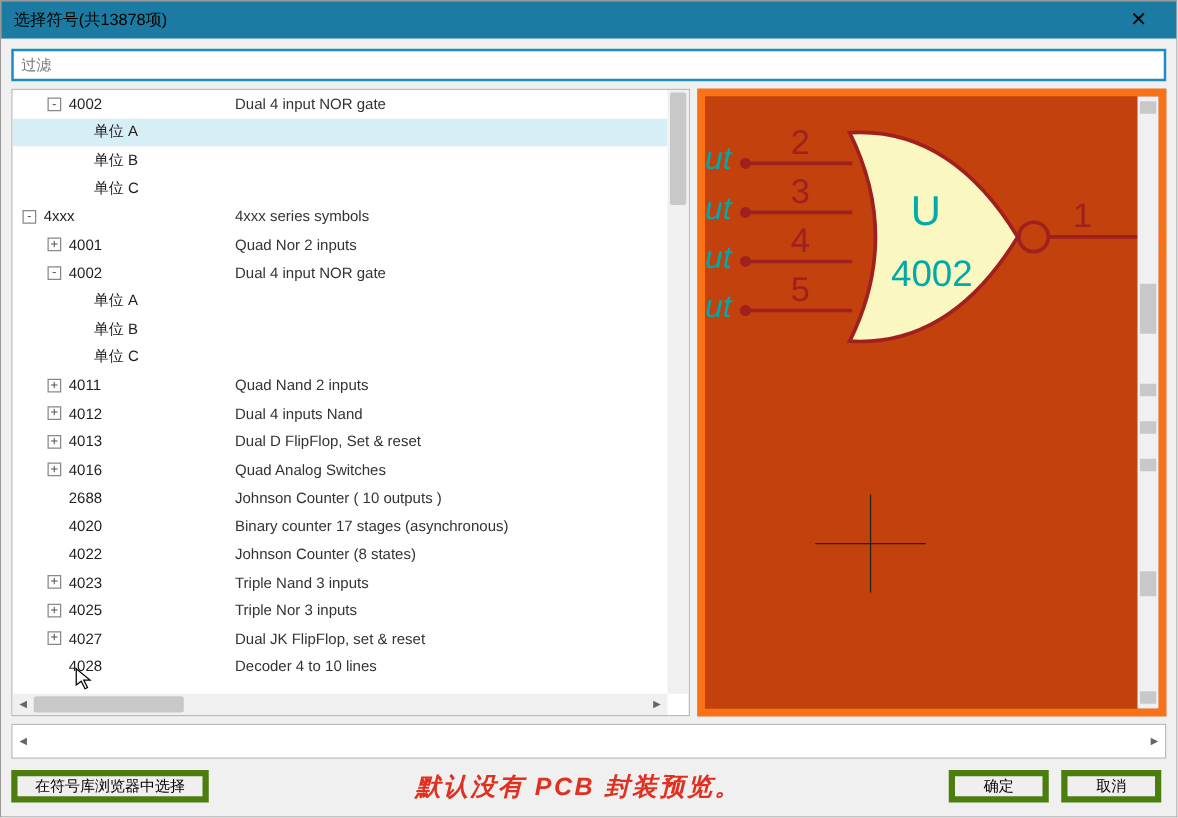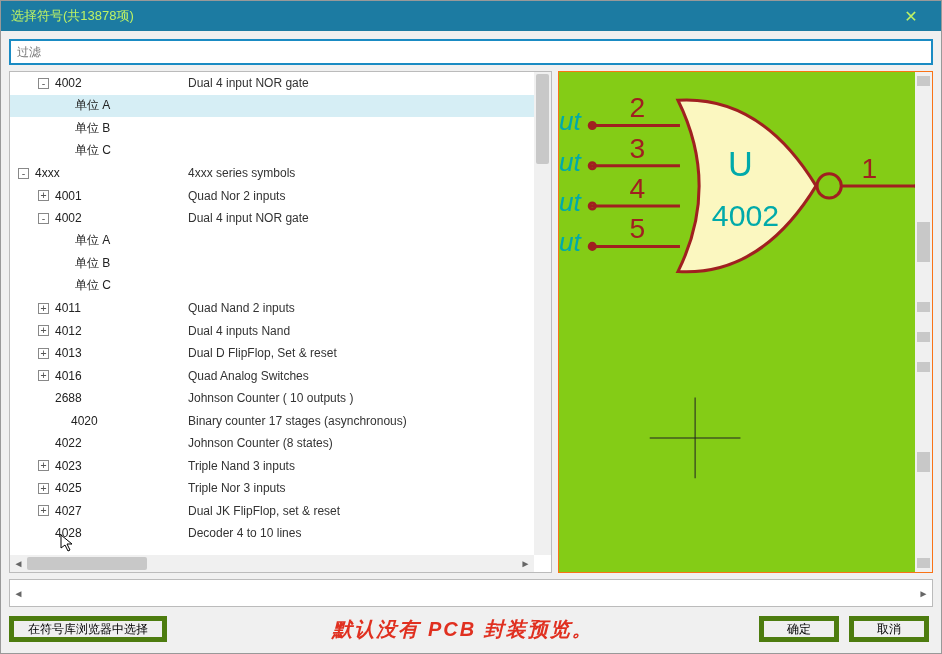--- a/index.html
+++ b/index.html
@@ -1,19 +1,19 @@
 <!DOCTYPE html>
 <html><head>
 <meta charset="utf-8">
 <style>
 * { box-sizing: border-box; margin: 0; padding: 0; font-family: "Microsoft YaHei", "Segoe UI", sans-serif; }
 body { width: 942px; height: 654px; background: #e8e8e8; overflow: hidden; }
 
 .window { width: 942px; height: 654px; display: flex; flex-direction: column; border: 1px solid #999; background: #fff; }
-.titlebar { height: 30px; background: #1c7ba2; color: #bef264; display: flex; align-items: center; padding: 0 10px; font-size: 13px; }
+.titlebar { height: 30px; background: #1c7ba2; color: #000000; display: flex; align-items: center; padding: 0 10px; font-size: 13px; }
 .titlebar .title { flex: 1; }
 .titlebar .close { width: 40px; text-align: center; font-size: 16px; cursor: pointer; }
 
 .content { flex: 1; display: flex; flex-direction: column; padding: 8px; background: #f0f0f0; gap: 6px; }
 
 .filter-row { }
 .filter-input { width: 100%; height: 26px; border: 2px solid #1a8bc3; padding: 0 6px; font-size: 12px; color: #888; }
 
 .main-row { flex: 1; display: flex; gap: 6px; min-height: 0; }
 
@@ -32,21 +32,21 @@
 
 .vscroll { position: absolute; right: 0; top: 0; width: 17px; bottom: 17px; background: #f0f0f0; }
 .vthumb { position: absolute; left: 2px; right: 2px; top: 2px; height: 90px; background: #c8c8c8; border-radius: 2px; }
 .hscroll { position: absolute; left: 0; right: 17px; bottom: 0; height: 17px; background: #f0f0f0; display:flex; align-items:center;}
 .harrow { width:17px; height:17px; text-align:center; line-height:17px; color:#666; font-size:10px;}
 .htrack { flex:1; position:relative; height:100%;}
 .hthumb { position:absolute; left:0; top:2px; bottom:2px; width:120px; background:#c8c8c8; border-radius:2px;}
 
 .cursor-icon { position:absolute; left:50px; bottom:20px; font-size:16px; color:#000; pointer-events:none;}
 
-.preview-panel { flex: 1; background: #84cc16; border: 1px solid #f97316; position: relative; overflow: hidden; }
+.preview-panel { flex: 1; background: #c2410c; border: 6px solid #f97316; position: relative; overflow: hidden; }
 .preview-panel svg { width: 100%; height: 100%; }
 
 .selected-bar { height: 28px; background: #fff; border: 1px solid #bbb; overflow:hidden; position:relative;}
 .selected-bar .hscroll2 { position:absolute; inset:auto 0 0 0; height:100%; display:flex; align-items:center;}
 
 .bottom-row { display: flex; align-items: center; gap: 8px; height: 32px; }
 .btn { height: 26px; padding: 0 14px; background: #efefef; border: 5px solid #4d7c0f; font-size: 12px; cursor: pointer; }
 .annotation { flex: 1; text-align: center; color: #e03020; font-size: 20px; font-weight: bold; letter-spacing: 2px; font-style: italic; }
 .bottom-buttons { display:flex; gap:10px; margin-right:4px;}
 
@@ -172,21 +172,21 @@
                 <div class="desc-col">Quad Analog Switches</div>
               </div>
               <div class="tree-row indent2">
                 <div class="name-col" style="padding-left: 20px;">
                   <span class="exp none"></span>
                   <span>2688</span>
                 </div>
                 <div class="desc-col">Johnson Counter ( 10 outputs )</div>
               </div>
               <div class="tree-row indent2">
-                <div class="name-col" style="padding-left: 20px; gap: 16px;">
+                <div class="name-col" style="padding-left: 20px;">
                   <span class="exp none"></span>
                   <span>4020</span>
                 </div>
                 <div class="desc-col">Binary counter 17 stages (asynchronous)</div>
               </div>
               <div class="tree-row indent2">
                 <div class="name-col" style="padding-left: 20px;">
                   <span class="exp none"></span>
                   <span>4022</span>
                 </div>

